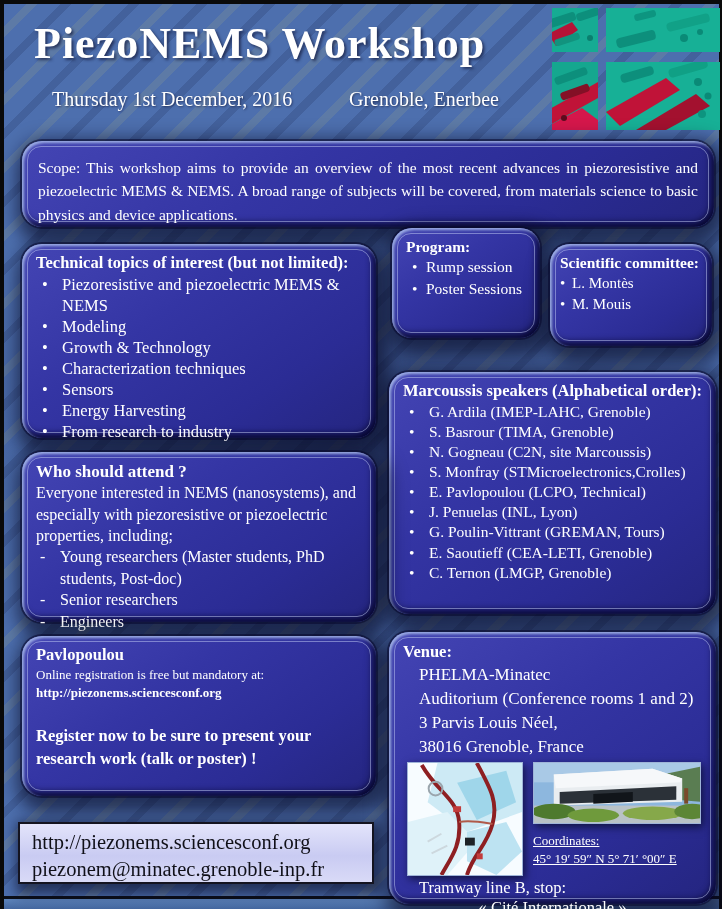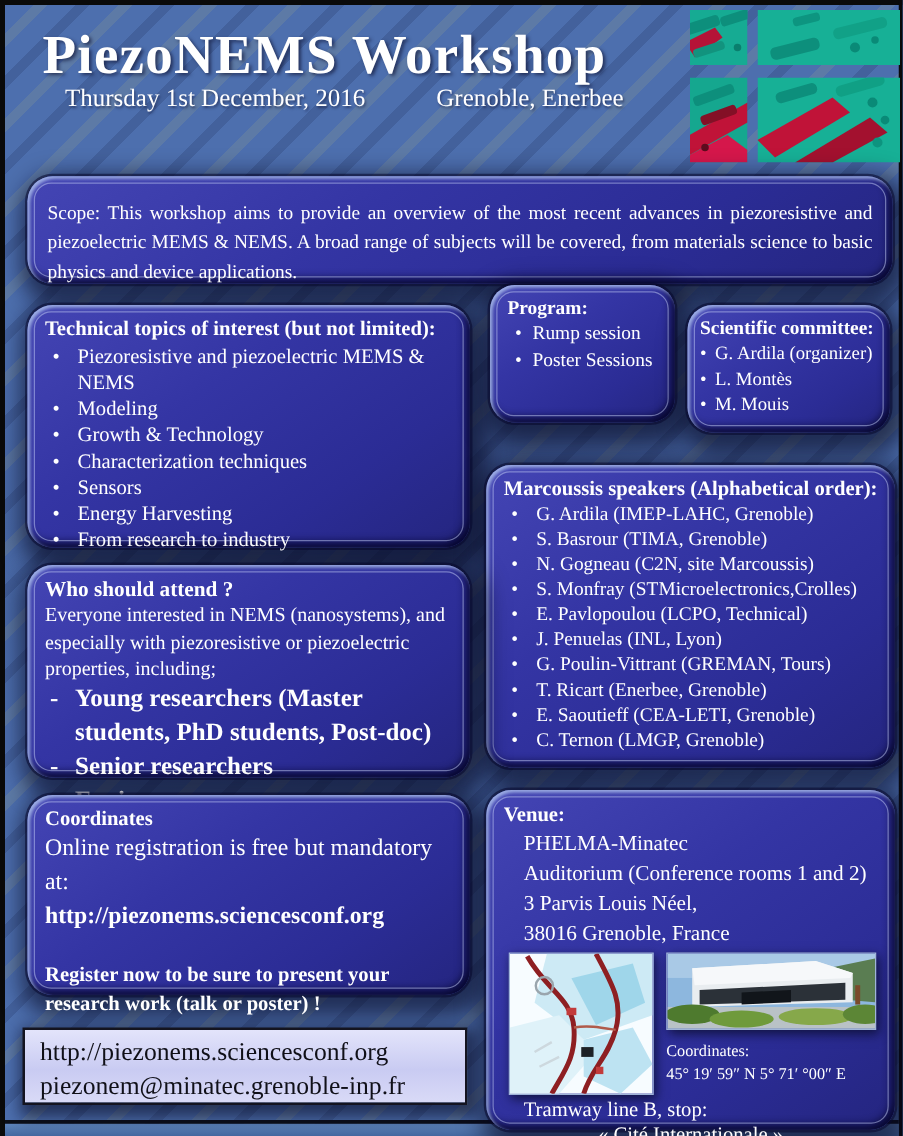--- a/index.html
+++ b/index.html
@@ -21,21 +21,21 @@
   }
 
   
   .header { position:absolute; left:0; top:0; width:722px; height:128px; }
   .main-title {
     position:absolute; left:30px; top:14px; width:500px;
     font-size:44px; font-weight:bold; color:#fff; letter-spacing:1px;
     text-shadow:2px 2px 3px rgba(20,25,60,0.7); white-space:nowrap;
   }
   .header-date, .header-loc {
-    position:absolute; top:64px; font-size:20px; color:#fff;
+    position:absolute; top:84px; font-size:20px; color:#fff;
     text-shadow:1px 1px 2px rgba(20,25,60,0.6); white-space:nowrap;
   }
   .header-date { left:48px; }
   .header-loc  { left:345px; }
   .micro-grid {
     position:absolute; left:548px; top:4px; width:168px; height:122px;
     display:grid; grid-template-columns:46px 114px; grid-template-rows:44px 68px;
     column-gap:8px; row-gap:10px;
   }
   .micro-grid svg { display:block; width:100%; height:100%; }
@@ -57,55 +57,55 @@
     border:1px solid rgba(195,205,245,0.5); pointer-events:none;
   }
   .panel-inner { position:relative; padding:9px 14px; height:100%; }
   .panel-title { font-weight:bold; font-size:16.5px; line-height:1.25; }
   .txt { font-size:16px; line-height:1.4; }
 
   ul.bullets { list-style:none; }
   ul.bullets li { position:relative; padding-left:26px; font-size:16px; line-height:1.42; }
   ul.bullets li::before { content:"\2022"; position:absolute; left:6px; }
   ul.dashes  { list-style:none; }
-  ul.dashes li { position:relative; padding-left:24px; font-size:20px; line-height:1.35;font-weight:bold; }
+  ul.dashes li { position:relative; padding-left:24px; font-size:16px; line-height:1.35; }
   ul.dashes li::before { content:"-"; position:absolute; left:4px; }
 
   
   .scope-box     { left:18px;  top:137px; width:692px; height:86px;  }
   .topics-box    { left:18px;  top:240px; width:354px; height:194px; }
   .program-box   { left:388px; top:224px; width:148px; height:110px; }
   .committee-box { left:546px; top:240px; width:162px; height:102px; }
   .speakers-box  { left:385px; top:368px; width:327px; height:242px; }
   .attend-box    { left:18px;  top:448px; width:354px; height:170px; }
   .reg-box       { left:18px;  top:632px; width:354px; height:160px; }
   .venue-box     { left:385px; top:628px; width:327px; height:272px; z-index:2; }
 
-  .scope-box .panel-inner { padding:2px 16px;margin-top:16px; }
+  .scope-box .panel-inner { padding:15px 16px; }
   .scope-text { font-size:15.5px; line-height:1.5; text-align:justify; }
 
   .program-box .panel-title, .committee-box .panel-title { font-size:15.5px; }
   .program-box ul.bullets li { padding-left:20px; font-size:15.5px; }
   .committee-box ul.bullets { margin-top:1px; }
   .committee-box ul.bullets li { padding-left:12px; font-size:15px; line-height:1.35; }
   .committee-box ul.bullets li::before { left:0; }
 
   .speakers-box ul.bullets li { font-size:15.5px; line-height:1.3; }
   .topics-box ul.bullets li { font-size:16.5px; line-height:1.28; }
 
   .attend-intro { font-size:16px; line-height:1.33; }
   .attend-box .panel-title { font-size:17px; }
 
-  .reg-box .txt { font-size:19px; line-height:1.42; }
+  .reg-box .txt { font-size:13px; line-height:1.42; }
   .reg-bold { font-weight:bold; }
   .reg-cta { margin-top:21px; font-weight:bold; font-size:16.5px; line-height:1.42; width:300px; }
 
   
   .venue-lines { margin-left:16px; font-size:17px; line-height:1.42; }
-  .venue-media { display:flex; margin:3px 0 2px 4px; }
+  .venue-media { display:flex; margin:3px 0 2px 4px;text-decoration:underline; }
   .map-img { width:116px; height:114px; border:1px solid #9fb4d8; box-shadow:2px 3px 8px rgba(5,8,30,0.7); }
   .media-right { margin-left:10px; display:flex; flex-direction:column; }
   .building-img { width:168px; height:62px; border:1px solid #9fb4d8; box-shadow:2px 3px 8px rgba(5,8,30,0.7); }
   .coords { margin-top:8px; font-size:13px; line-height:1.35; color:#fff; }
   .tram1 { margin-left:16px; font-size:16.5px; }
   .tram2 { text-align:center; font-size:16.5px; }
 
   
   .contact-box {
     position:absolute; left:14px; top:818px; width:356px; height:62px; z-index:2;
@@ -192,60 +192,58 @@
           <li>Rump session</li>
           <li>Poster Sessions</li>
         </ul>
     </div>
   </div>
 
   <div class="panel committee-box">
     <div class="panel-inner" style="padding:9px 10px;">
       <div class="panel-title">Scientific committee:</div>
       <ul class="bullets">
-          <li>G. Ardila (organizer)</li>
           <li>L. Montès</li>
           <li>M. Mouis</li>
         </ul>
     </div>
   </div>
 
   <div class="panel speakers-box">
     <div class="panel-inner">
       <div class="panel-title">Marcoussis speakers (Alphabetical order):</div>
       <ul class="bullets">
           <li>G. Ardila (IMEP-LAHC, Grenoble)</li>
           <li>S. Basrour (TIMA, Grenoble)</li>
           <li>N. Gogneau (C2N, site Marcoussis)</li>
           <li>S. Monfray (STMicroelectronics,Crolles)</li>
           <li>E. Pavlopoulou (LCPO, Technical)</li>
           <li>J. Penuelas (INL, Lyon)</li>
           <li>G. Poulin-Vittrant (GREMAN, Tours)</li>
-          <li>T. Ricart (Enerbee, Grenoble)</li>
           <li>E. Saoutieff (CEA-LETI, Grenoble)</li>
           <li>C. Ternon (LMGP, Grenoble)</li>
         </ul>
     </div>
   </div>
 
   <div class="panel attend-box">
     <div class="panel-inner">
       <div class="panel-title">Who should attend ?</div>
       <div class="attend-intro">Everyone interested in NEMS (nanosystems), and especially with piezoresistive or piezoelectric properties, including;</div>
       <ul class="dashes">
           <li>Young researchers (Master students, PhD students, Post-doc)</li>
           <li>Senior researchers</li>
           <li>Engineers</li>
         </ul>
     </div>
   </div>
 
   <div class="panel reg-box">
     <div class="panel-inner">
-      <div class="panel-title">Coordinates</div>
+      <div class="panel-title">Pavlopoulou</div>
       <div class="txt">Online registration is free but mandatory at:</div>
       <div class="txt reg-bold">http://piezonems.sciencesconf.org</div>
       <div class="reg-cta">Register now to be sure to present your research work (talk or poster) !</div>
     </div>
   </div>
 
   <div class="panel venue-box">
     <div class="panel-inner" style="padding:10px 14px;">
       <div class="panel-title">Venue:</div>
       <div class="venue-lines">

